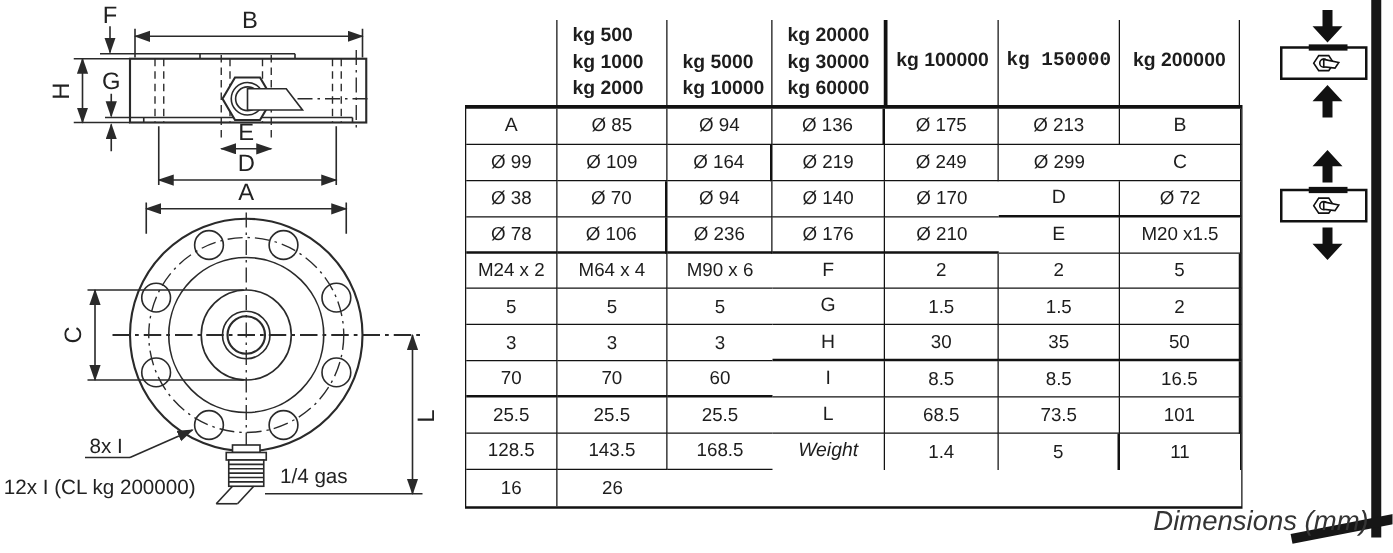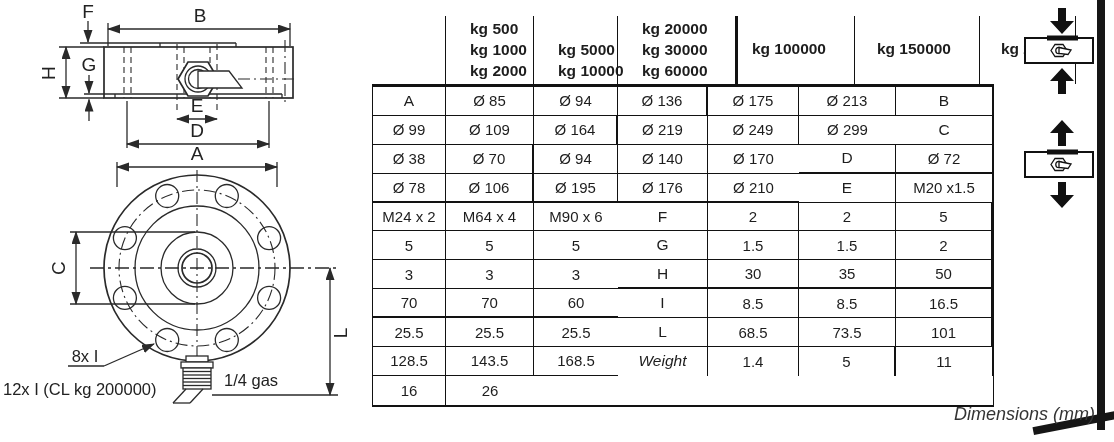--- a/index.html
+++ b/index.html
@@ -7,22 +7,22 @@
     width:1114px;height:442px;position:relative;background:#fff;overflow:hidden;
     font-family:"Liberation Sans",sans-serif;color:#1d1d1d;
   }
   
   .header-row{position:absolute;left:445px;top:16px;height:68px;display:flex;}
   .hcell{
     box-sizing:border-box;border-left:1.5px solid #121212;
     display:flex;flex-direction:column;padding-bottom:3px;
     font-weight:bold;font-size:15.5px;line-height:21px;white-space:nowrap;
   }
-  .hcell.multi{justify-content:flex-end;align-items:flex-start;padding-left:24px;}
-  .hcell.single{justify-content:center;align-items:flex-end;margin-left:28px;}
+  .hcell.multi{justify-content:flex-end;align-items:flex-start;padding-left:12px;}
+  .hcell.single{justify-content:center;align-items:center;}
   .hcell.thick-left{border-left-width:3px;}
   .hcell:last-child{border-right:1.5px solid #121212;}
   .table-body{
     position:absolute;left:372px;top:84px;display:grid;
     grid-template-columns:73px 88px 84px 90px 91px 97px 97px;
     grid-auto-rows:28.9px;
     border:1.5px solid #121212;border-top:3px solid #121212;border-bottom:2.2px solid #121212;
   }
   .cell{
     box-sizing:border-box;border-right:1.2px solid #121212;border-bottom:1.2px solid #121212;
@@ -51,21 +51,21 @@
   
   .icons-svg{position:absolute;left:1015px;top:0;}
   .icons-svg .solid{fill:#111;stroke:none;}
   .icons-svg .frame{fill:#fff;stroke:#111;stroke-width:2;}
   .icons-svg .mini{fill:none;stroke:#111;stroke-width:1.3;}
   .icons-svg .miniw{fill:#fff;stroke:#111;stroke-width:1.3;}
   .edge-strip{position:absolute;left:1097px;top:0;width:8px;height:430px;background:#161616;}
   .edge-diag{position:absolute;left:1034px;top:427px;width:88px;height:8px;background:#161616;
     transform:rotate(-11deg);transform-origin:left bottom;}
   .dims-note{position:absolute;left:900px;top:404px;width:195px;text-align:right;
-    font-style:italic;font-size:18px;color:#343434;}
+    font-style:italic;font-size:22px;color:#343434;}
 </style>
 </head>
 <body>
 
 <svg class="drawing-svg" width="372" height="442" viewBox="0 0 372 442">
   <defs>
     <marker id="ahE" markerWidth="13" markerHeight="10" refX="12" refY="4.5" orient="auto" markerUnits="userSpaceOnUse">
       <path class="ah" d="M0,0 L13,4.5 L0,9 z"></path>
     </marker>
     <marker id="ahS" markerWidth="13" markerHeight="10" refX="12" refY="4.5" orient="auto-start-reverse" markerUnits="userSpaceOnUse">
@@ -195,21 +195,21 @@
       <div>kg 10000</div>
     </div>
     <div class="hcell multi" style="width: 90px;">
       <div>kg 20000</div>
       <div>kg 30000</div>
       <div>kg 60000</div>
     </div>
     <div class="hcell single thick-left" style="width: 91px;">
       <div>kg 100000</div>
     </div>
-    <div class="hcell single" style="width: 97px;">
+    <div class="hcell single" style="width: 97px; font-family: Liberation Mono, monospace;">
       <div>kg 150000</div>
     </div>
     <div class="hcell single" style="width: 97px;">
       <div>kg 200000</div>
     </div>
   </div>
 <div class="table-body">
     <div class="cell label">A</div>
     <div class="cell">Ø 85</div>
     <div class="cell">Ø 94</div>
@@ -226,21 +226,21 @@
     <div class="cell label">C</div>
     <div class="cell">Ø 38</div>
     <div class="cell thick-right">Ø 70</div>
     <div class="cell">Ø 94</div>
     <div class="cell">Ø 140</div>
     <div class="cell no-right">Ø 170</div>
     <div class="cell label thick-bottom">D</div>
     <div class="cell thick-bottom">Ø 72</div>
     <div class="cell thick-bottom">Ø 78</div>
     <div class="cell thick-right thick-bottom">Ø 106</div>
-    <div class="cell thick-bottom">Ø 195</div>
+    <div class="cell thick-bottom">Ø 236</div>
     <div class="cell thick-bottom">Ø 176</div>
     <div class="cell no-right thick-bottom">Ø 210</div>
     <div class="cell label">E</div>
     <div class="cell">M20 x1.5</div>
     <div class="cell">M24 x 2</div>
     <div class="cell">M64 x 4</div>
     <div class="cell no-right">M90 x 6</div>
     <div class="cell label">F</div>
     <div class="cell">2</div>
     <div class="cell">2</div>

